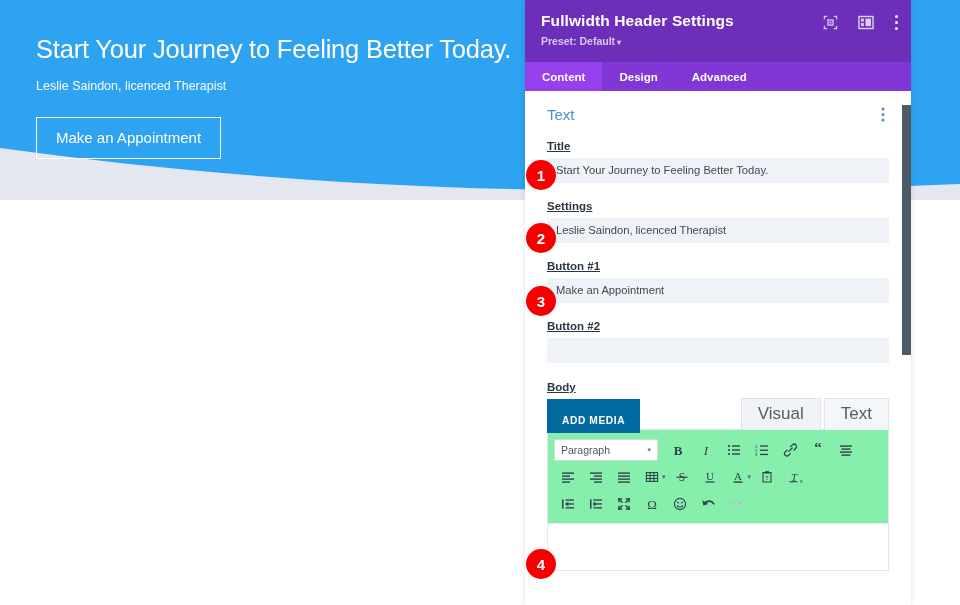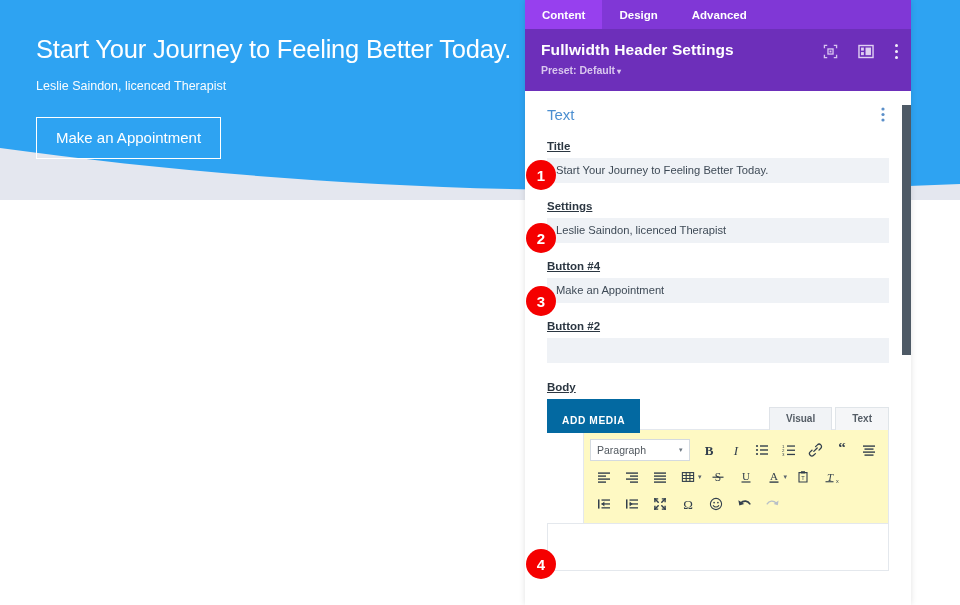--- a/index.html
+++ b/index.html
@@ -109,30 +109,29 @@
   #editor-top { position: relative; height: 30px; margin-bottom: 0; }
   #add-media {
     display: inline-block; background: #0369a1; color: #ffffff;
     font-size: 10.2px; font-weight: bold; letter-spacing: 0.6px;
     padding: 16px 15px 7px 15px; border: none; cursor: pointer;
   }
   #editor-tabs {
     position: absolute; right: 0; bottom: -1px; display: flex; gap: 3px;
   }
   .ed-tab {
-    font-size: 10px; color: #555d66;
+    font-size: 17px; color: #555d66;
     border: 1px solid #e0e5e9; border-bottom: none;
-    background: #f5f6f8; padding: 5px 16px 6px 16px; cursor: pointer; font-weight: bold;
+    background: #f5f6f8; padding: 5px 16px 6px 16px; cursor: pointer;
   }
   .ed-tab.active { background: #f1f3f6; border-color: #dfe3e8; }
 
   #editor-toolbar {
-    background: #fef9c3; border: 1px solid #e4e8ed; border-bottom: none;
+    background: #86efac; border: 1px solid #e4e8ed; border-bottom: none;
     padding: 6px 6px 6px 6px;
-    margin-left: 36px;
   }
   .tb-row { display: flex; align-items: center; height: 27px; }
   .tb-btn {
     width: 28px; height: 26px; display: flex; align-items: center;
     justify-content: center; cursor: pointer; color: #33404d;
   }
   .tb-select {
     background: #ffffff; border: 1px solid #d4dae0;
     height: 22px; width: 104px; font-size: 10.5px; color: #50575e;
     display: flex; align-items: center; justify-content: space-between;
@@ -179,26 +178,20 @@
     </div>
 
     <div class="hero-inner">
       <div id="hero-title">Start Your Journey to Feeling Better Today.</div>
       <div id="hero-subtitle">Leslie Saindon, licenced Therapist</div>
       <div id="hero-button">Make an Appointment</div>
     </div>
   </div>
 
   <div id="panel">
-
-    <div id="panel-tabs">
-      <div class="panel-tab active">Content</div>
-      <div class="panel-tab">Design</div>
-      <div class="panel-tab">Advanced</div>
-    </div>
 
     <div id="panel-header">
       <div id="panel-title">Fullwidth Header Settings</div>
       <div id="panel-preset"><span>Preset: Default</span><span class="caret">▾</span></div>
 
       <div id="header-icons">
         <span class="hdr-icon">
           <svg width="15" height="15" viewBox="0 0 16 16">
             <g fill="none" stroke="#e3d3f5" stroke-width="1.4">
               <path d="M1.5 4.5 V1.5 H4.5"></path>
@@ -221,20 +214,26 @@
         <span class="hdr-icon">
           <svg width="5" height="17" viewBox="0 0 5 17">
             <circle cx="2.5" cy="2.5" r="1.5" fill="#ffffff"></circle>
             <circle cx="2.5" cy="8.5" r="1.5" fill="#ffffff"></circle>
             <circle cx="2.5" cy="14.5" r="1.5" fill="#ffffff"></circle>
           </svg>
         </span>
       </div>
     </div>
 
+    <div id="panel-tabs">
+      <div class="panel-tab active">Content</div>
+      <div class="panel-tab">Design</div>
+      <div class="panel-tab">Advanced</div>
+    </div>
+
     <div id="panel-body">
       <div id="panel-scroll">
 
         <div id="section-head">
           <div id="section-title">Text</div>
           <div id="section-menu">
             <svg width="4" height="15" viewBox="0 0 4 15">
               <circle cx="2" cy="2" r="1.6" fill="#5b8fc9"></circle>
               <circle cx="2" cy="7.5" r="1.6" fill="#5b8fc9"></circle>
               <circle cx="2" cy="13" r="1.6" fill="#5b8fc9"></circle>
@@ -246,21 +245,21 @@
           <div class="field-label">Title</div>
           <input class="field-input" type="text" value="Start Your Journey to Feeling Better Today." style="">
         </div>
 
         <div class="field">
           <div class="field-label">Settings</div>
           <input class="field-input" type="text" value="Leslie Saindon, licenced Therapist" style="">
         </div>
 
         <div class="field">
-          <div class="field-label">Button #4</div>
+          <div class="field-label">Button #1</div>
           <input class="field-input" type="text" value="Make an Appointment" style="">
         </div>
 
         <div class="field">
           <div class="field-label">Button #2</div>
           <input class="field-input" type="text" value="" style="">
         </div>
 
         <div id="body-field">
           <div class="field-label">Body</div>

